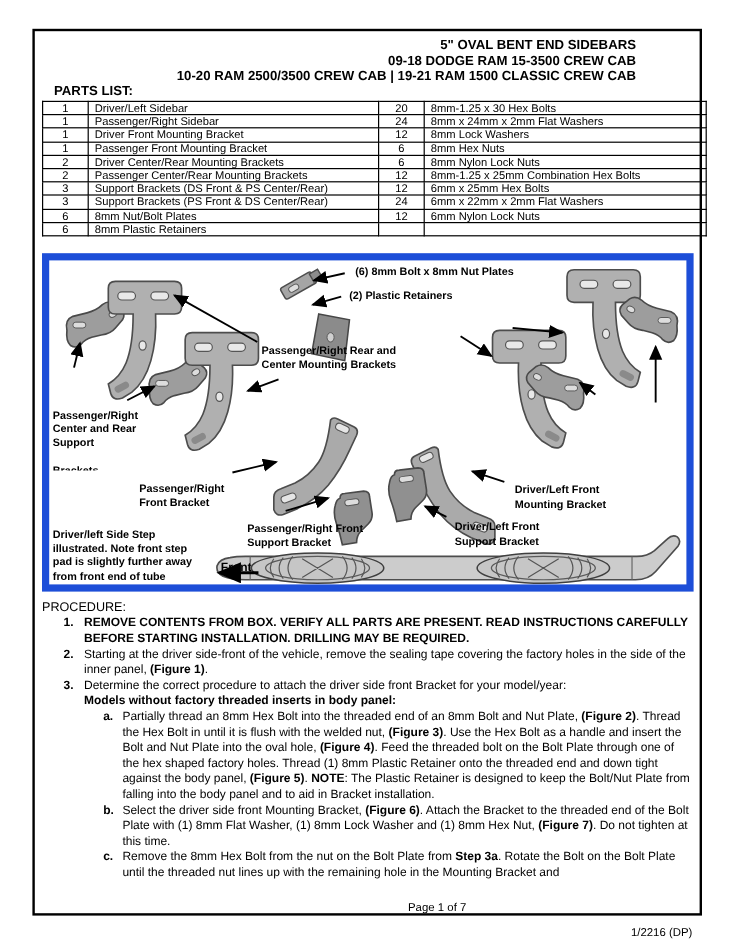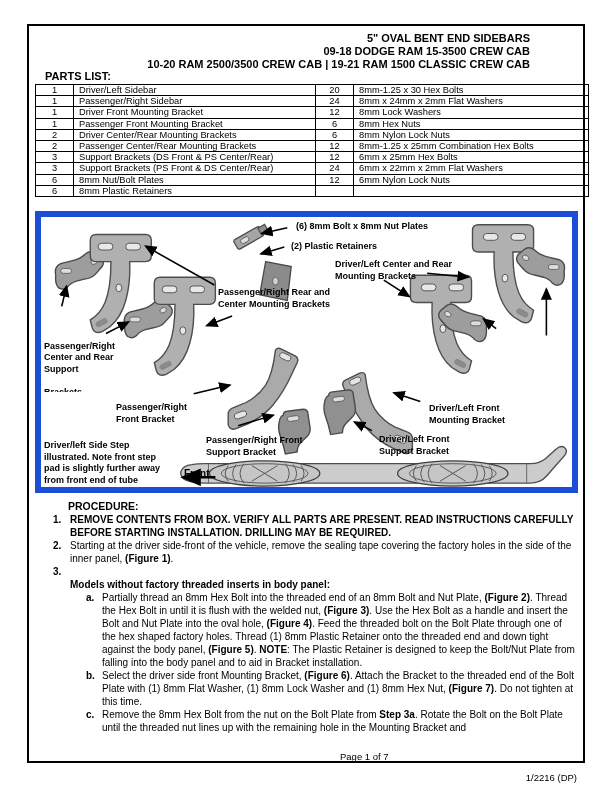--- a/index.html
+++ b/index.html
@@ -18,21 +18,21 @@
   table.parts td.d1{width:236px;padding-left:5px;}
   table.parts td.d2{width:229px;padding-left:5px;}
   .diagram{position:absolute;left:35px;top:211px;width:543px;height:282px;
         border:6px solid #1d4ed8;box-sizing:border-box;background:#fff;}
   .diagram svg{position:absolute;left:0;top:0;width:100%;height:100%;}
   .dlabel{position:absolute;font-weight:bold;font-size:9px;line-height:11.5px;
         white-space:pre-line;}
   .clip-line{height:5px;overflow:hidden;line-height:11px;}
   .front-label{font-size:10px;}
   .procedure{position:absolute;left:35px;top:500px;width:543px;font-size:10px;line-height:13px;}
-  .proc-title{font-weight:bold;font-size:10.5px;margin-left:33px;}
+  .proc-title{font-weight:normal;font-size:10.5px;}
   .steps{padding-left:18px;}
   .step{display:flex;}
   .step>.num{flex:none;width:17px;font-weight:bold;}
   .step>.txt{flex:1;white-space:pre-wrap;}
   .sub{display:flex;margin-left:33px;}
   .sub>.num{flex:none;width:16px;font-weight:bold;}
   .sub>.txt{flex:1;white-space:pre-wrap;}
   .footer-page{position:absolute;left:340px;top:751px;font-size:9.5px;}
   .footer-doc{position:absolute;left:477px;top:751px;width:100px;text-align:right;font-size:9.5px;margin-top:21px;}
 </style>
@@ -196,22 +196,20 @@
         <line x1="155" y1="182" x2="192" y2="173" marker-end="url(#ah)"></line>
         <line x1="200" y1="215" x2="236" y2="204" marker-end="url(#ah)"></line>
         <line x1="385" y1="190" x2="358" y2="181" marker-end="url(#ah)"></line>
         <line x1="336" y1="220" x2="318" y2="211" marker-end="url(#ah)"></line>
         <line x1="177" y1="268" x2="144" y2="268" stroke-width="2.6" marker-end="url(#ah)"></line>
       </g>
     </svg>
 
     <div class="dlabel" style="left:255px;top:4px;">(6) 8mm Bolt x 8mm Nut Plates</div>
     <div class="dlabel" style="left:250px;top:24px;">(2) Plastic Retainers</div>
-    <div class="dlabel" style="left:294px;top:42px;">Driver/Left Center and Rear
-Mounting Brackets</div>
     <div class="dlabel" style="left:177px;top:70px;">Passenger/Right Rear and
 Center Mounting Brackets</div>
     <div class="dlabel" style="left:3px;top:112px;">
       <div>Passenger/Right
 Center and Rear
 Support</div>
       <div class="clip-line">Brackets</div>
     </div>
     <div class="dlabel" style="left:75px;top:185px;">Passenger/Right
 Front Bracket</div>
@@ -234,21 +232,21 @@
       <div class="step">
         <span class="num">1.</span>
         <span class="txt"><span style="font-weight: bold;">REMOVE CONTENTS FROM BOX. VERIFY ALL PARTS ARE PRESENT. READ INSTRUCTIONS CAREFULLY BEFORE STARTING INSTALLATION. DRILLING MAY BE REQUIRED.</span></span>
       </div>
       <div class="step">
         <span class="num">2.</span>
         <span class="txt"><span>Starting at the driver side-front of the vehicle, remove the sealing tape covering the factory holes in the side of the inner panel, </span><span style="font-weight: bold;">(Figure 1)</span><span>.</span></span>
       </div>
       <div class="step">
         <span class="num">3.</span>
-        <span class="txt"><span style="font-weight: bold;">
+        <span class="txt"><span>Determine the correct procedure to attach the driver side front Bracket for your model/year:</span><span style="font-weight: bold;">
 Models without factory threaded inserts in body panel:</span></span>
       </div>
       <div class="sub">
         <span class="num">a.</span>
         <span class="txt"><span>Partially thread an 8mm Hex Bolt into the threaded end of an 8mm Bolt and Nut Plate, </span><span style="font-weight: bold;">(Figure 2)</span><span>. Thread the Hex Bolt in until it is flush with the welded nut, </span><span style="font-weight: bold;">(Figure 3)</span><span>. Use the Hex Bolt as a handle and insert the Bolt and Nut Plate into the oval hole, </span><span style="font-weight: bold;">(Figure 4)</span><span>. Feed the threaded bolt on the Bolt Plate through one of the hex shaped factory holes. Thread (1) 8mm Plastic Retainer onto the threaded end and down tight against the body panel, </span><span style="font-weight: bold;">(Figure 5)</span><span>. </span><span style="font-weight: bold;">NOTE</span><span>: The Plastic Retainer is designed to keep the Bolt/Nut Plate from falling into the body panel and to aid in Bracket installation.</span></span>
       </div>
       <div class="sub">
         <span class="num">b.</span>
         <span class="txt"><span>Select the driver side front Mounting Bracket, </span><span style="font-weight: bold;">(Figure 6)</span><span>. Attach the Bracket to the threaded end of the Bolt Plate with (1) 8mm Flat Washer, (1) 8mm Lock Washer and (1) 8mm Hex Nut, </span><span style="font-weight: bold;">(Figure 7)</span><span>. Do not tighten at this time.</span></span>
       </div>

